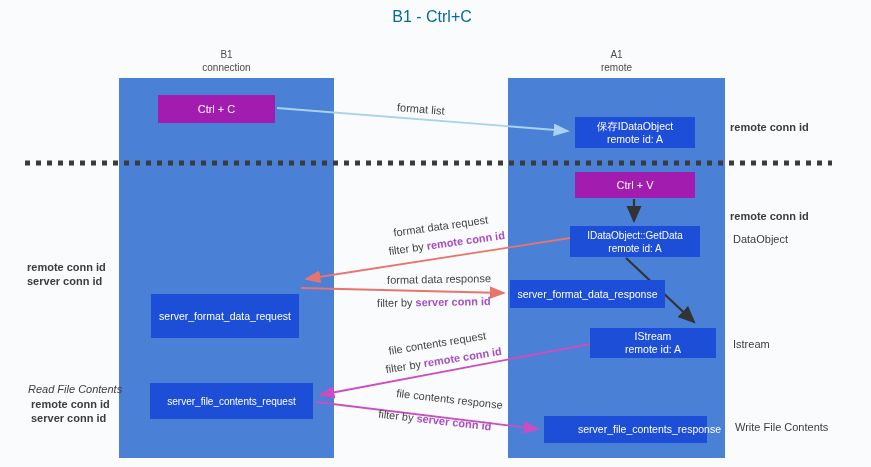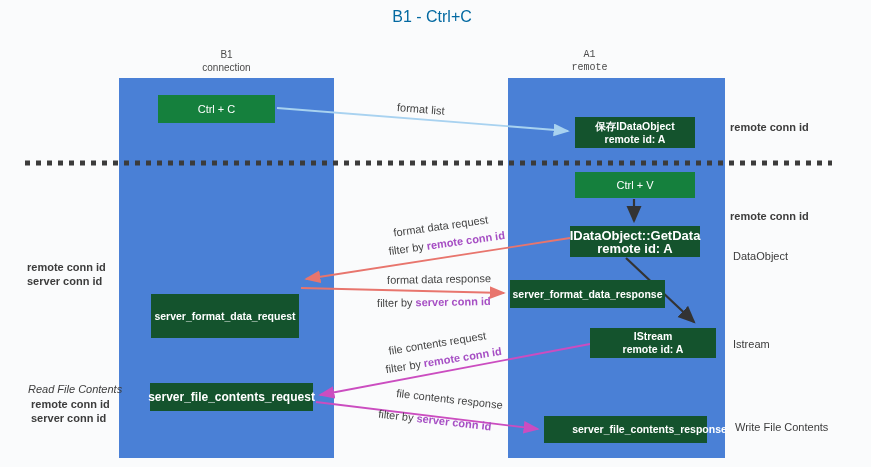--- a/index.html
+++ b/index.html
@@ -9,59 +9,59 @@
   .title { position:absolute; left:282px; top:6px; width:300px; text-align:center;
            font-size:16px; line-height:21px; color:#0369a1; }
 
   .lane { position:absolute; top:78px; height:380px; background:#4a80d6; z-index:1; }
   .lane-left { left:119px; width:215px; }
   .lane-right { left:508px; width:217px; }
 
   .lane-header { position:absolute; top:48px; text-align:center; font-size:10px;
                  line-height:13px; color:#4a4a4a; z-index:2; }
   .lh-left { left:119px; width:215px; }
-  .lh-right { left:481px; width:217px;font-family:Liberation Mono, monospace; }
+  .lh-right { left:508px; width:217px; }
 
   svg.overlay { position:absolute; left:0; top:0; z-index:2; }
 
   .node { position:absolute; z-index:3; display:flex; flex-direction:column;
           align-items:center; justify-content:center; color:#fff; font-size:11px;
           line-height:13px; text-align:center; }
-  .green { background:#15803d; }
-  .orange { background:#14532d;font-weight:bold; }
+  .green { background:#a21caf; }
+  .orange { background:#1d4ed8; }
 
   .n-ctrlc  { left:158px; top:95px;  width:117px; height:28px; }
   .n-saved  { left:575px; top:117px; width:120px; height:31px; font-size:10.5px; }
   .n-ctrlv  { left:575px; top:172px; width:120px; height:26px; }
-  .n-getdata{ left:570px; top:226px; width:130px; height:31px; font-size:13px; }
+  .n-getdata{ left:570px; top:226px; width:130px; height:31px; font-size:10px; }
   .n-fmtreq { left:151px; top:267px; width:148px; height:44px; font-size:10.5px;margin-top:27px; }
   .n-fmtresp{ left:510px; top:280px; width:155px; height:28px; font-size:10.5px; }
   .n-istream{ left:590px; top:328px; width:126px; height:30px; font-size:10.5px; }
-  .n-filereq{ left:150px; top:383px; width:163px; height:28px; font-size:12px; }
+  .n-filereq{ left:150px; top:383px; width:163px; height:36px; font-size:10px; }
   .n-fileresp{ left:544px; top:416px; width:163px; height:27px; font-size:10.5px;padding-left:48px; }
 
   .elabel { position:absolute; z-index:4; font-size:11px; color:#444; white-space:nowrap; }
   .purple { color:#a64fc4; font-weight:bold; }
   .greent { color:#66b96b; font-weight:bold; }
   .fprefix { margin-right:3px; }
 
   .l-formatlist { left:397px; top:103px; transform:rotate(4.5deg); }
   .l-fdreq      { left:393px; top:220px; transform:rotate(-8deg); }
   .l-fdreq-f    { left:388px; top:237px; transform:rotate(-8deg); }
   .l-fdresp     { left:387px; top:273px; transform:rotate(-1deg); }
   .l-fdresp-f   { left:377px; top:296px; transform:rotate(-1deg); }
   .l-fcreq      { left:388px; top:337px; transform:rotate(-9deg); }
   .l-fcreq-f    { left:385px; top:354px; transform:rotate(-9deg); }
   .l-fcresp     { left:396px; top:393px; transform:rotate(6.5deg); }
   .l-fcresp-f   { left:378px; top:414px; transform:rotate(6.5deg); }
 
   .ann { position:absolute; z-index:4; font-size:11px; color:#3c3c3c; white-space:nowrap; }
   .a-remote1 { left:730px; top:121px; }
   .a-remote2 { left:730px; top:210px; }
-  .a-dataobject { left:733px; top:233px;margin-top:17px; }
+  .a-dataobject { left:733px; top:233px; }
   .a-istream { left:733px; top:338px; }
   .a-write { left:735px; top:421px; }
   .a-lremote1 { left:27px; top:261px; }
   .a-lserver1 { left:27px; top:275px; }
   .a-read { left:28px; top:383px;font-style:italic; }
   .a-lremote2 { left:31px; top:398px; }
   .a-lserver2 { left:31px; top:412px; }
 </style>
 </head>
 <body>

